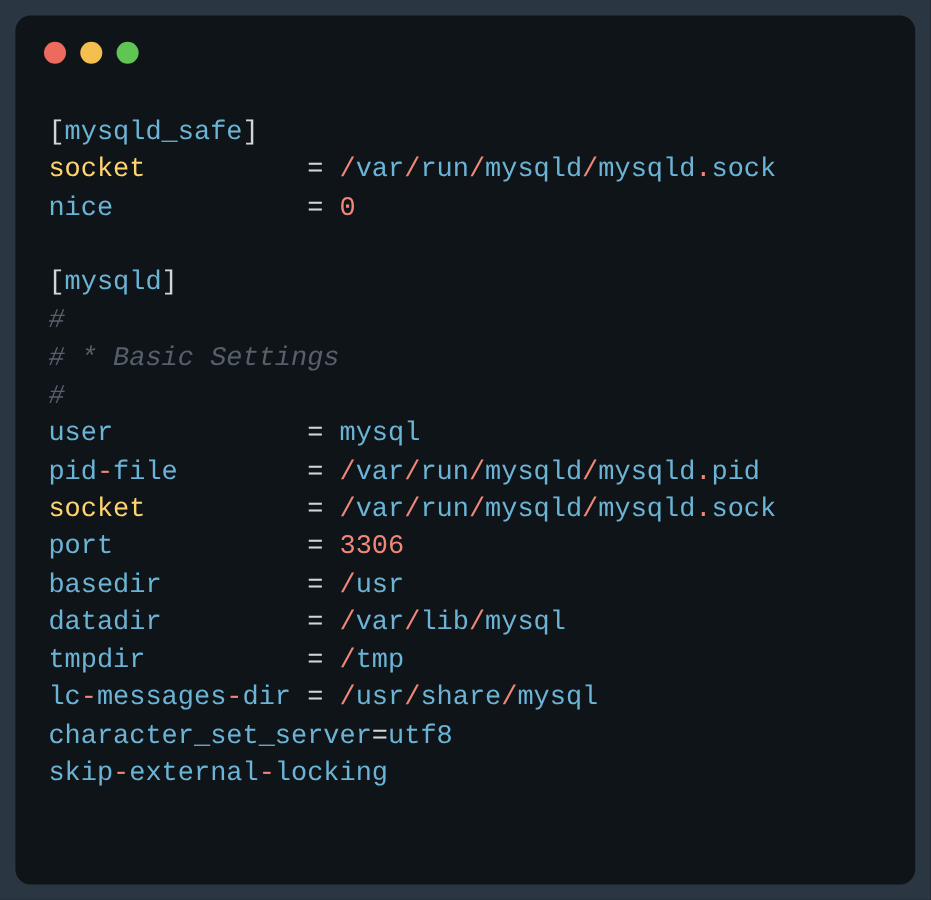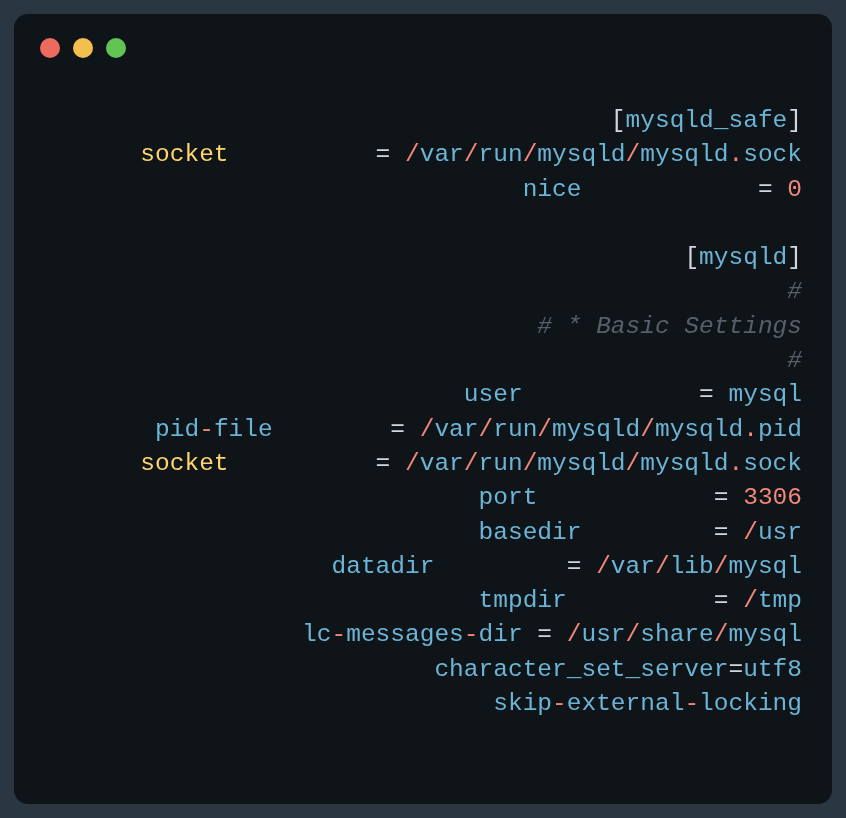--- a/index.html
+++ b/index.html
@@ -39,21 +39,20 @@
   .dot-yellow { background: #f4bf4f; }
   .dot-green  { background: #61c554; }
 
   .code {
     padding: 36px 30px 20px 30px;
     font-size: 24.5px;
     line-height: 1.40;
     white-space: pre;
     color: #d6dbe0;
     letter-spacing: 0px;
-    text-align: right;
   }
 
   
   .p  { color: #d1d6dd; }           
   .kw { color: #ffd36e; }           
   .id { color: #6cb4d6; }           
   .op { color: #f28779; }           
   .eq { color: #cfd6dd; }           
   .num{ color: #f28779; }           
   .cm { color: #56606b; font-style: italic; } 

